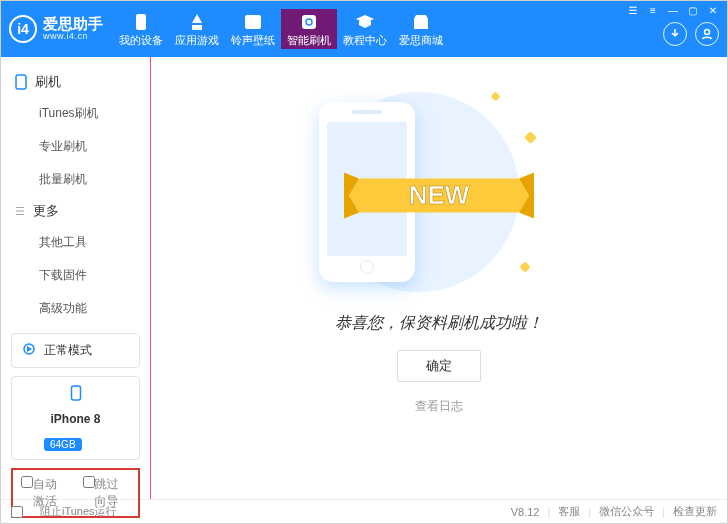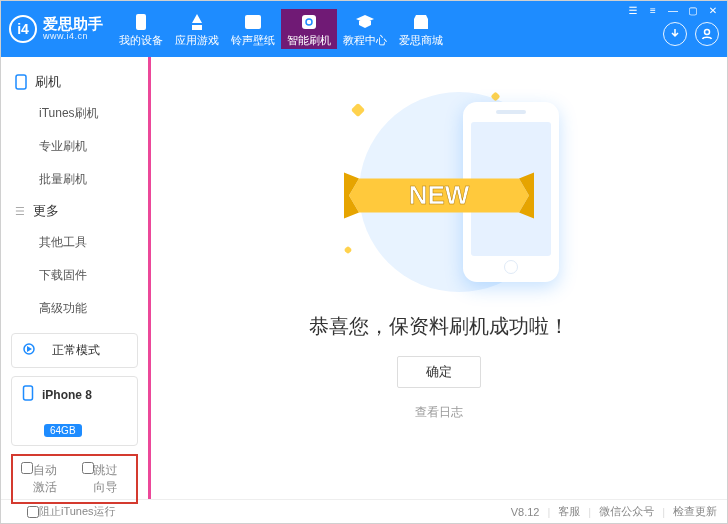--- a/index.html
+++ b/index.html
@@ -15,55 +15,55 @@
   .nav-item.active { background: #701a75; }
   .nav-item .icon { height: 22px; display: flex; align-items: center; justify-content: center; }
   .nav-item svg { fill: #fff; }
   .header-right { position: absolute; right: 8px; top: 0; height: 56px; display: flex; flex-direction: column; align-items: flex-end; }
   .win-icons { display: flex; gap: 8px; padding-top: 4px; color: #fff; font-size: 10px; }
   .win-icons span { cursor: pointer; width: 12px; text-align: center; }
   .round-icons { display: flex; gap: 8px; margin-top: 6px; }
   .round-icons .rnd { width: 24px; height: 24px; border: 1.5px solid rgba(255,255,255,.9); border-radius: 50%; display: flex; align-items: center; justify-content: center; color: #fff; cursor: pointer; }
   .round-icons svg { stroke: #fff; fill: none; }
   .body { display: flex; height: calc(100% - 56px - 24px); }
-  .sidebar { width: 150px; border-right: 3px solid #ec4899; display: flex; flex-direction: column; }
+  .sidebar { width: 150px; border-right: 1px solid #ec4899; display: flex; flex-direction: column; }
   .side-scroll { flex: 1; padding-top: 10px; }
   .side-group { padding: 6px 14px; color: #333; font-size: 13px; display: flex; align-items: center; gap: 8px; }
   .side-group .gicon { color: #1e8cff; display:flex; }
   .side-group .gtoggle { color: #aaa; font-size: 11px; }
   .side-item { padding: 8px 14px 8px 38px; font-size: 12px; color: #555; cursor: pointer; }
   .side-item.active { color: #1e8cff; }
   .side-bottom { border-top: 0; padding: 8px 10px; }
-  .mode-card, .device-card { border: 1px solid #e3e3e3; border-radius: 4px; padding: 8px 10px; margin-bottom: 8px; display: flex; align-items: center; gap: 16px; font-size: 12px; color: #333; }
+  .mode-card, .device-card { border: 1px solid #e3e3e3; border-radius: 4px; padding: 8px 10px; margin-bottom: 8px; display: flex; align-items: center; gap: 8px; font-size: 12px; color: #333; }
   .mode-card .micon { color: #1e8cff; }
   .device-card { flex-direction: column; align-items: flex-start; }
-  .dev-top { display:flex; align-items:center; gap:8px; width:100%; }
+  .dev-top { display:flex; align-items:center; gap:8px; width:100%;flex-direction:column; }
   .device-card .badge { background: #1e8cff; color: #fff; font-size: 10px; padding: 1px 6px; border-radius: 3px; margin-top: 4px; margin-left: 22px; }
   .checks { border: 2px solid #d43a2f; padding: 6px 8px; display: flex; gap: 14px; color: #888; font-size: 12px; }
   .chk { display: flex; align-items: flex-start; gap: 0; }
   .chk input { width: 12px; height: 12px; }
   .main { flex: 1; display: flex; flex-direction: column; align-items: center; padding-top: 30px; }
-  .illus { width: 240px; height: 210px; position: relative; display: flex; align-items: center; justify-content: flex-end; }
+  .illus { width: 240px; height: 210px; position: relative; display: flex; align-items: center; justify-content: flex-start; }
   .big-circle { width: 200px; height: 200px; background: #e8f3ff; border-radius: 50%; position: absolute; }
   .phone { position: relative; width: 96px; height: 180px; background: #fff; border-radius: 14px; box-shadow: 0 6px 18px rgba(30,140,255,.25); z-index: 2; }
   .phone:before { content:""; position:absolute; top:8px; left:50%; transform:translateX(-50%); width:30px; height:4px; background:#dfeaf7; border-radius:2px; }
   .phone:after { content:""; position:absolute; bottom:8px; left:50%; transform:translateX(-50%); width:12px; height:12px; border:1.5px solid #dfeaf7; border-radius:50%; }
   .phone .screen { position:absolute; top:20px; left:8px; right:8px; bottom:26px; background:#e6f1ff; border-radius:3px; }
   .ribbon-svg { position:absolute; z-index:3; left:50%; top:50%; transform:translate(-50%,-45%); }
   .sparkle { position:absolute; background:#ffd24d; border-radius:2px; transform: rotate(45deg); z-index:2; }
   .s1{width:10px;height:10px;top:18px;left:34px}
   .s2{width:7px;height:7px;top:6px;right:60px}
   .s3{width:8px;height:8px;bottom:26px;right:30px}
   .s4{width:6px;height:6px;bottom:44px;left:26px}
   .s5{width:9px;height:9px;top:46px;right:24px}
-  .success-text { font-size: 20px; color: #333; margin-top: 16px; }
+  .success-text { font-size: 16px; color: #333; margin-top: 16px; font-style: italic; }
   .ok-btn { margin-top: 16px; border: 1px solid #ddd; background: #fff; padding: 6px 28px; font-size: 13px; color: #333; cursor: pointer; border-radius: 2px; }
   .view-log { margin-top: 16px; font-size: 12px; color: #999; cursor: pointer; }
   .footer { height: 24px; border-top: 1px solid #eee; display: flex; align-items: center; padding: 0 10px; font-size: 11px; color: #888; }
-  .footer .left { display: flex; align-items: center; gap: 0; padding-left: 16px; }
+  .footer .left { display: flex; align-items: center; gap: 17px; }
   .footer .right { margin-left: auto; display: flex; align-items: center; gap: 8px; }
   .footer .sep { color: #ddd; }
 </style>
 </head>
 <body>
 
 <div class="header">
   <div class="logo-wrap">
     <div class="logo-circle">i4</div>
     <div class="logo-text">

